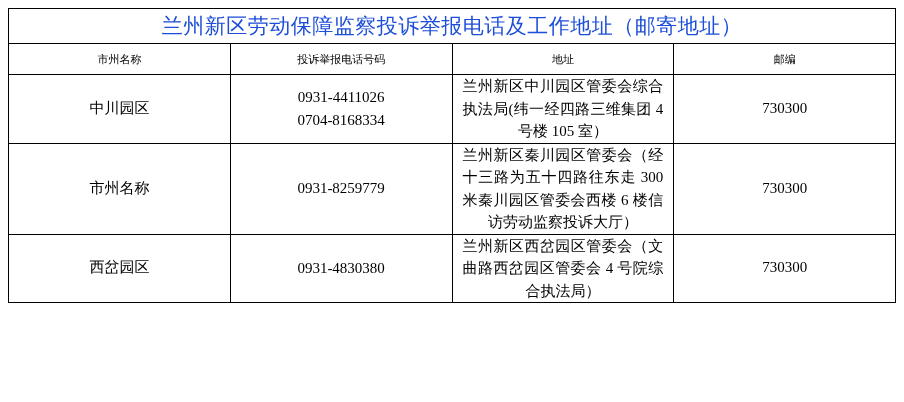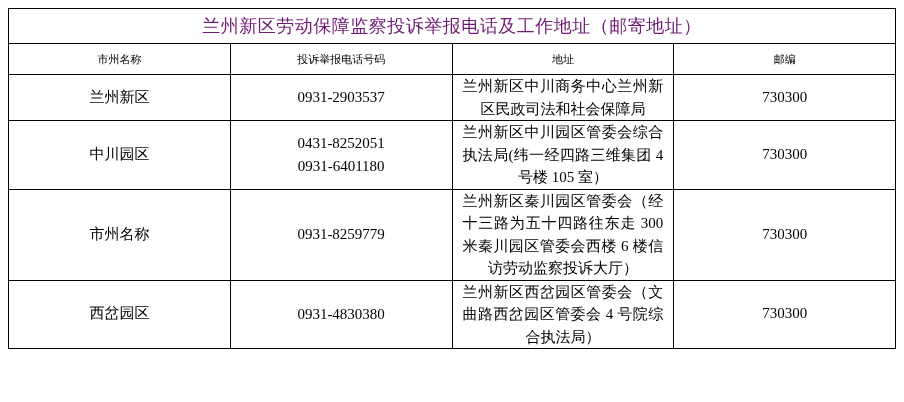--- a/index.html
+++ b/index.html
@@ -27,24 +27,24 @@
   }
   table.sheet td, table.sheet th {
     border: 1px solid #000000;
     padding: 0;
     vertical-align: middle;
     text-align: center;
     font-weight: normal;
   }
   .title-cell {
     height: 34px;
-    font-size: 18px;
+    font-size: 21px;
     font-weight: bold;
     letter-spacing: 0.5px;
-    color: #701a75;
+    color: #1d4ed8;
   }
   .hdr {
     height: 30px;
     font-size: 11px;
     font-weight: bold;
   }
   .cell {
     font-size: 15px;
     line-height: 1.45;
     padding: 6px 4px;
@@ -78,35 +78,27 @@
         <td class="title-cell" colspan="4">兰州新区劳动保障监察投诉举报电话及工作地址（邮寄地址）</td>
       </tr>
 
       <tr>
         <td class="hdr c-name">市州名称</td>
         <td class="hdr c-phone">投诉举报电话号码</td>
         <td class="hdr c-addr" style="text-align:center;">地址</td>
         <td class="hdr c-zip">邮编</td>
       </tr>
 
-      <tr class="row-1">
-        <td class="cell c-name">兰州新区</td>
-        <td class="cell c-phone">0931-2903537</td>
-        <td class="cell c-addr">
-          <div class="addr-inner">兰州新区中川商务中心兰州新区民政司法和社会保障局</div>
-        </td>
-        <td class="cell c-zip">730300</td>
-      </tr>
 
 
       <tr class="row-tall">
         <td class="cell c-name">中川园区</td>
         <td class="cell c-phone">
-          <span class="phone-line">0431-8252051</span>
-          <span class="phone-line">0931-6401180</span>
+          <span class="phone-line">0931-4411026</span>
+          <span class="phone-line">0704-8168334</span>
         </td>
         <td class="cell c-addr">
           <div class="addr-inner">兰州新区中川园区管委会综合执法局(纬一经四路三维集团 4 号楼 105 室）</div>
         </td>
         <td class="cell c-zip">730300</td>
       </tr>
 
       <tr class="row-tall3">
         <td class="cell c-name">市州名称</td>
         <td class="cell c-phone">

